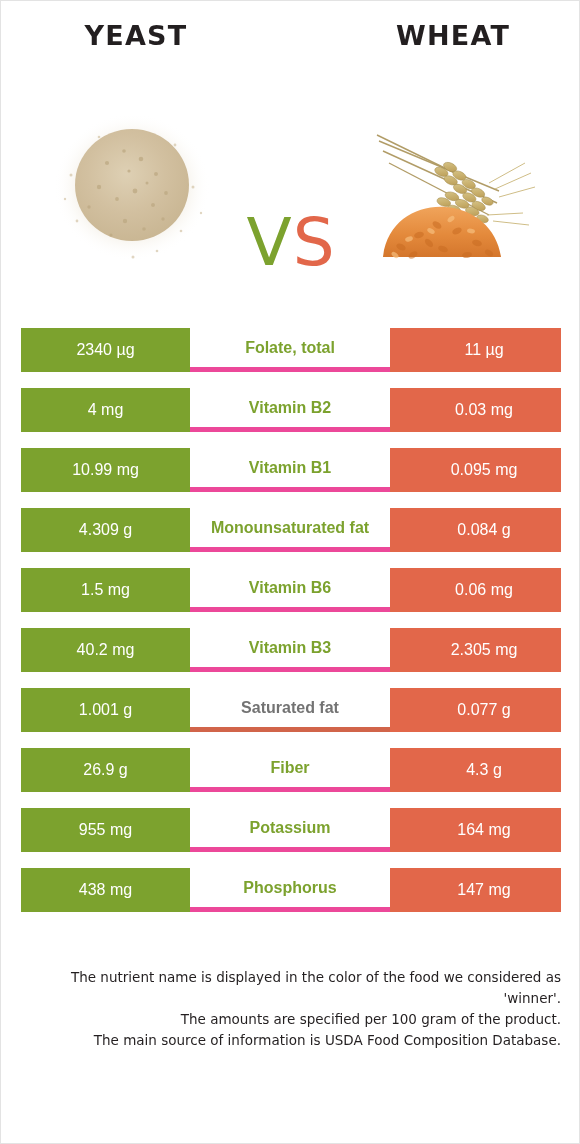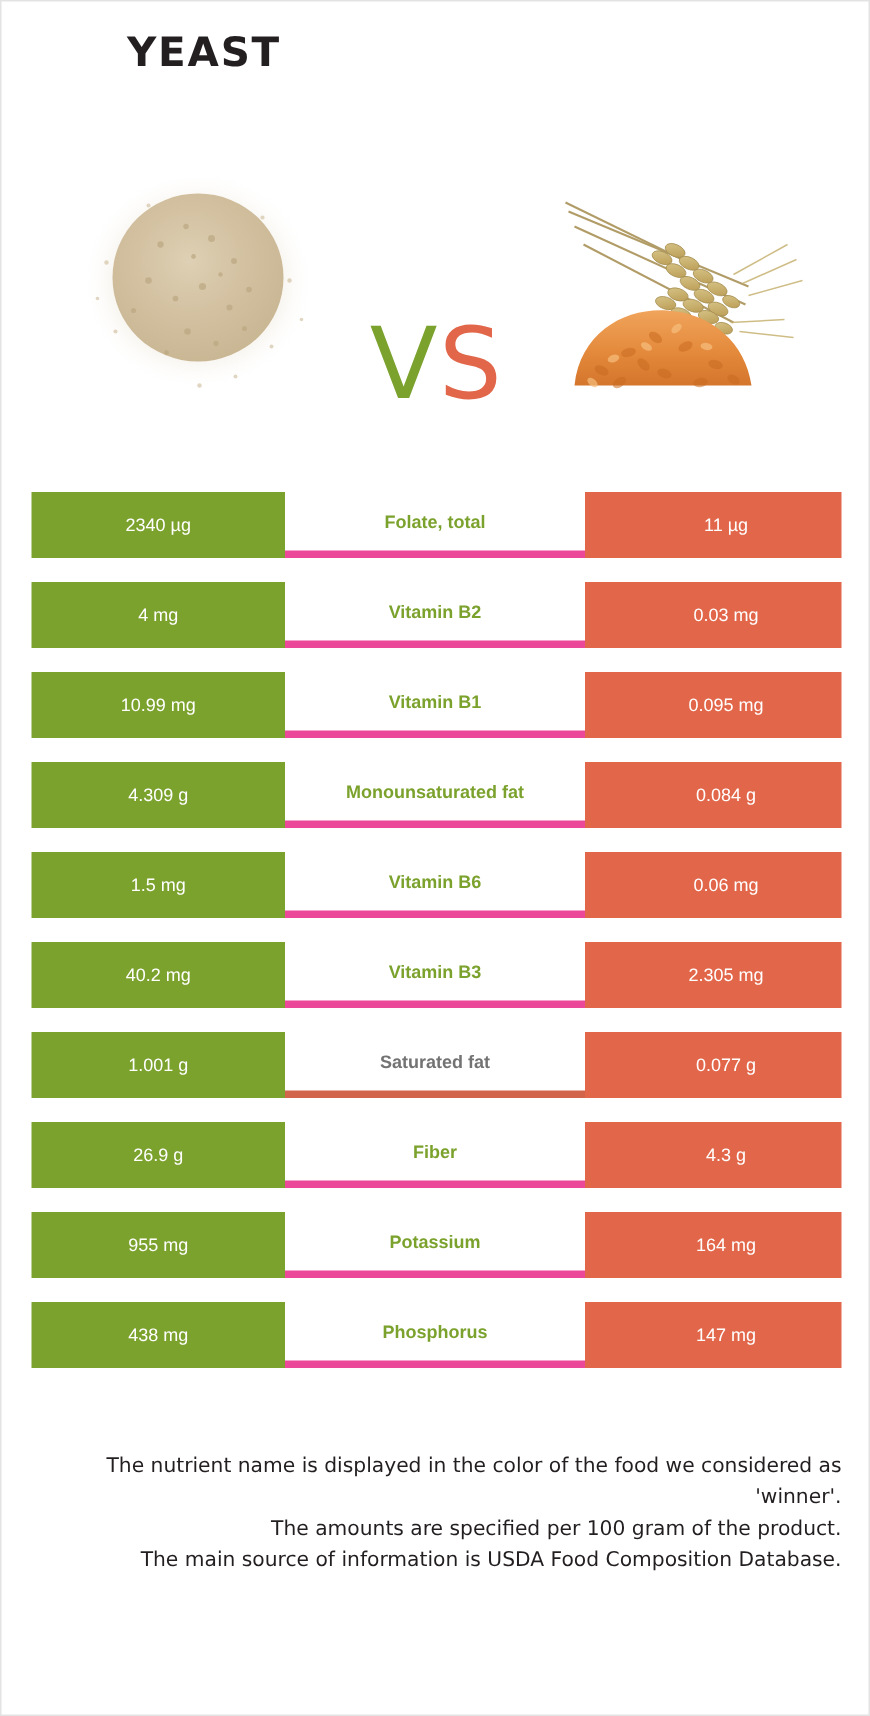--- a/index.html
+++ b/index.html
@@ -88,21 +88,21 @@
     display: flex;
     width: 540px;
     height: 56px;
     margin-bottom: 4px;
   }
   .cell {
     display: flex;
     align-items: center;
     justify-content: center;
     box-sizing: border-box;
-    font-size: 12px;
+    font-size: 16px;
     line-height: 18px;
     text-align: left;
     margin-top: 12px;
   }
   .cell-left {
     width: 180px;
     background: #7ca22e;
     color: #ffffff;
   }
   .cell-mid {
@@ -137,20 +137,21 @@
   }
   .note p { margin: 0; text-align: right; }
 </style>
 </head>
 <body>
 
 <div class="page">
 
   <div class="header">
     <div class="head-title head-left">YEAST</div>
+    <div class="head-title head-right">WHEAT</div>
   </div>
 
   <div class="hero">
 
     <svg class="food-img food-left" viewBox="0 0 212 212">
       <rect x="0" y="0" width="212" height="212" fill="#ffffff"></rect>
       <defs>
         <radialGradient id="yeastG" cx="45%" cy="40%" r="62%">
           <stop offset="0%" stop-color="#ded0b4"></stop>
           <stop offset="55%" stop-color="#d2c0a0"></stop>

